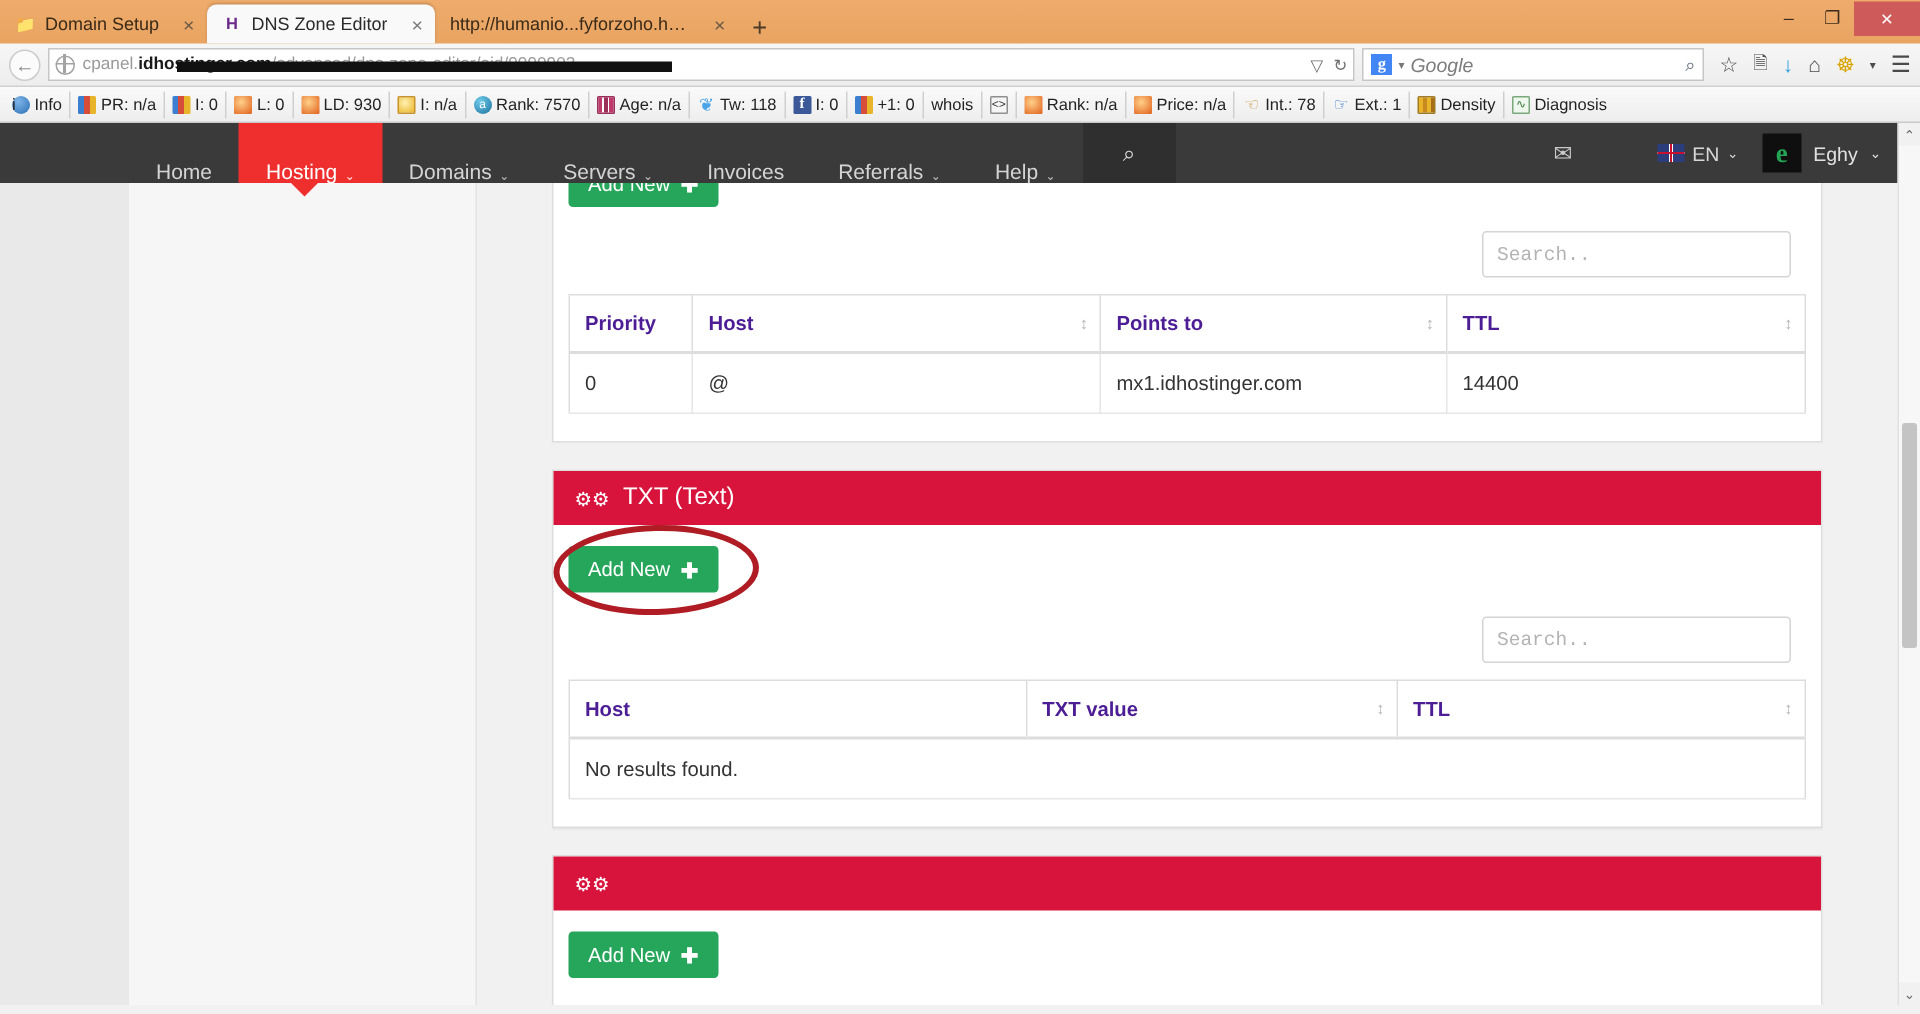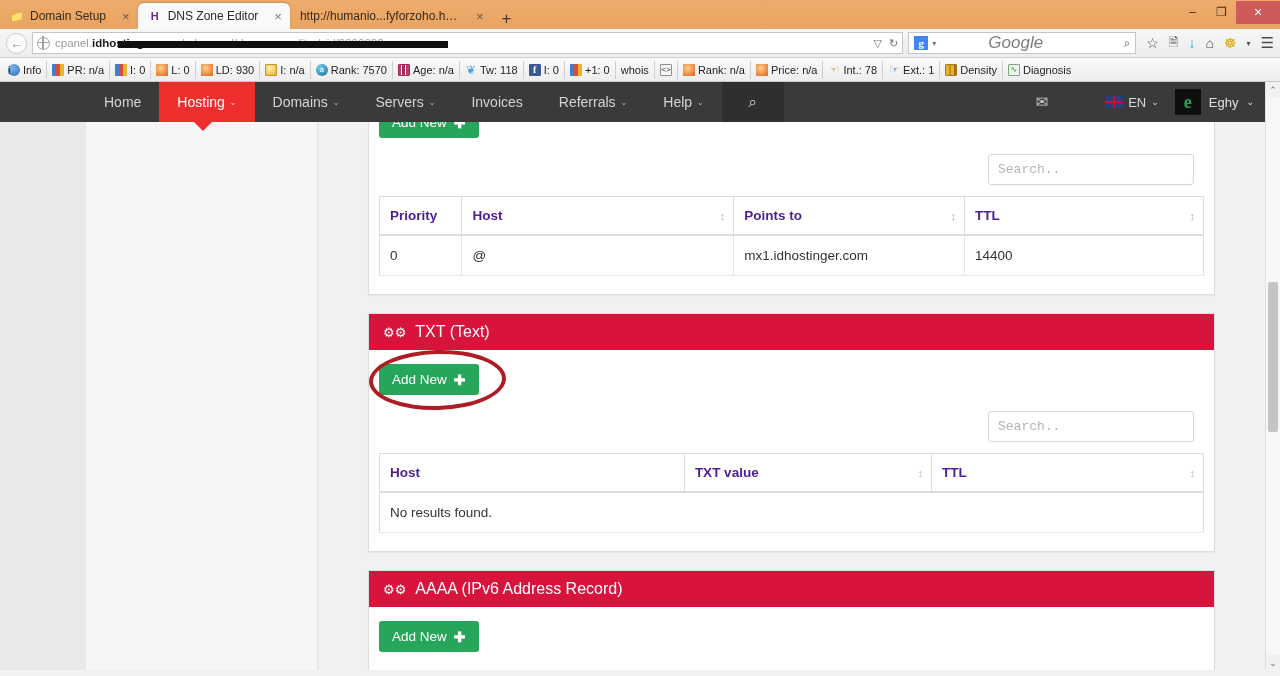--- a/index.html
+++ b/index.html
@@ -114,21 +114,21 @@
     display: flex; align-items: center; gap: 4px;
     padding: 0 5px; flex: none;
   }
   .gicon {
     width: 14px; height: 14px; background: #4285f4; color: #fff;
     font-size: 11px; font-weight: bold;
     display: flex; align-items: center; justify-content: center;
     font-family: "Liberation Serif", serif;
   }
   .searchbox .sarrow { font-size: 8px; color: #777; }
-  .searchbox .splaceholder { flex: 1; font-size: 17px; color: #7d7d7d; font-style: italic; margin-left: 48px; }
+  .searchbox .splaceholder { flex: 1; font-size: 13px; color: #7d7d7d; font-style: italic; }
   .searchbox .smag { font-size: 12px; color: #5f6b7a; }
   .toolicons { display: flex; align-items: center; gap: 10px; padding-left: 5px; flex: none; }
   .toolicons .ti { font-size: 14px; color: #4c4c4c; }
   .toolicons .dl { color: #2f9fe0; }
   .toolicons .addon { color: #d9a400; }
   .toolicons .burger { font-size: 15px; color: #4a4a4a; }
 
   
   .seobar {
     height: 24px;
@@ -170,21 +170,21 @@
   }
   .topnav {
     height: 40px;
     background: #3a3a3a;
     display: flex; align-items: stretch;
     position: relative;
     z-index: 5;
   }
   .nav-left { display: flex; align-items: stretch; margin-left: 86px; }
   .navitem {
-    display: flex; align-items: center; gap: 5px;
+    display: flex; align-items: flex-end; gap: 5px;
     padding: 0 18px;
     color: #d4d4d4; font-size: 14px;
   }
   .navitem.active {
     background: #ef2e2e; color: #fff;
   }
   .navitem .caret { font-size: 8px; opacity: .85; }
   .navsearch {
     width: 62px; background: #2f2f2f;
     display: flex; align-items: center; justify-content: center;
@@ -565,21 +565,20 @@
                 <tbody>
                   <tr>
                     <td colspan="3">No results found.</td>
                   </tr>
                 </tbody>
               </table></div>
           </div>
           <div class="card">
             <div class="card-header">
               <span class="gears">⚙⚙</span>
-              <span>AAAA (IPv6 Address Record)</span>
             </div>
             <div class="card-body"><div style="position: relative; display: inline-block;"><button class="addnew">
                   <span>Add New</span>
                   <span class="plus">✚</span>
                 </button></div></div>
           </div>
         </div>
     </div>
   </div>
 

